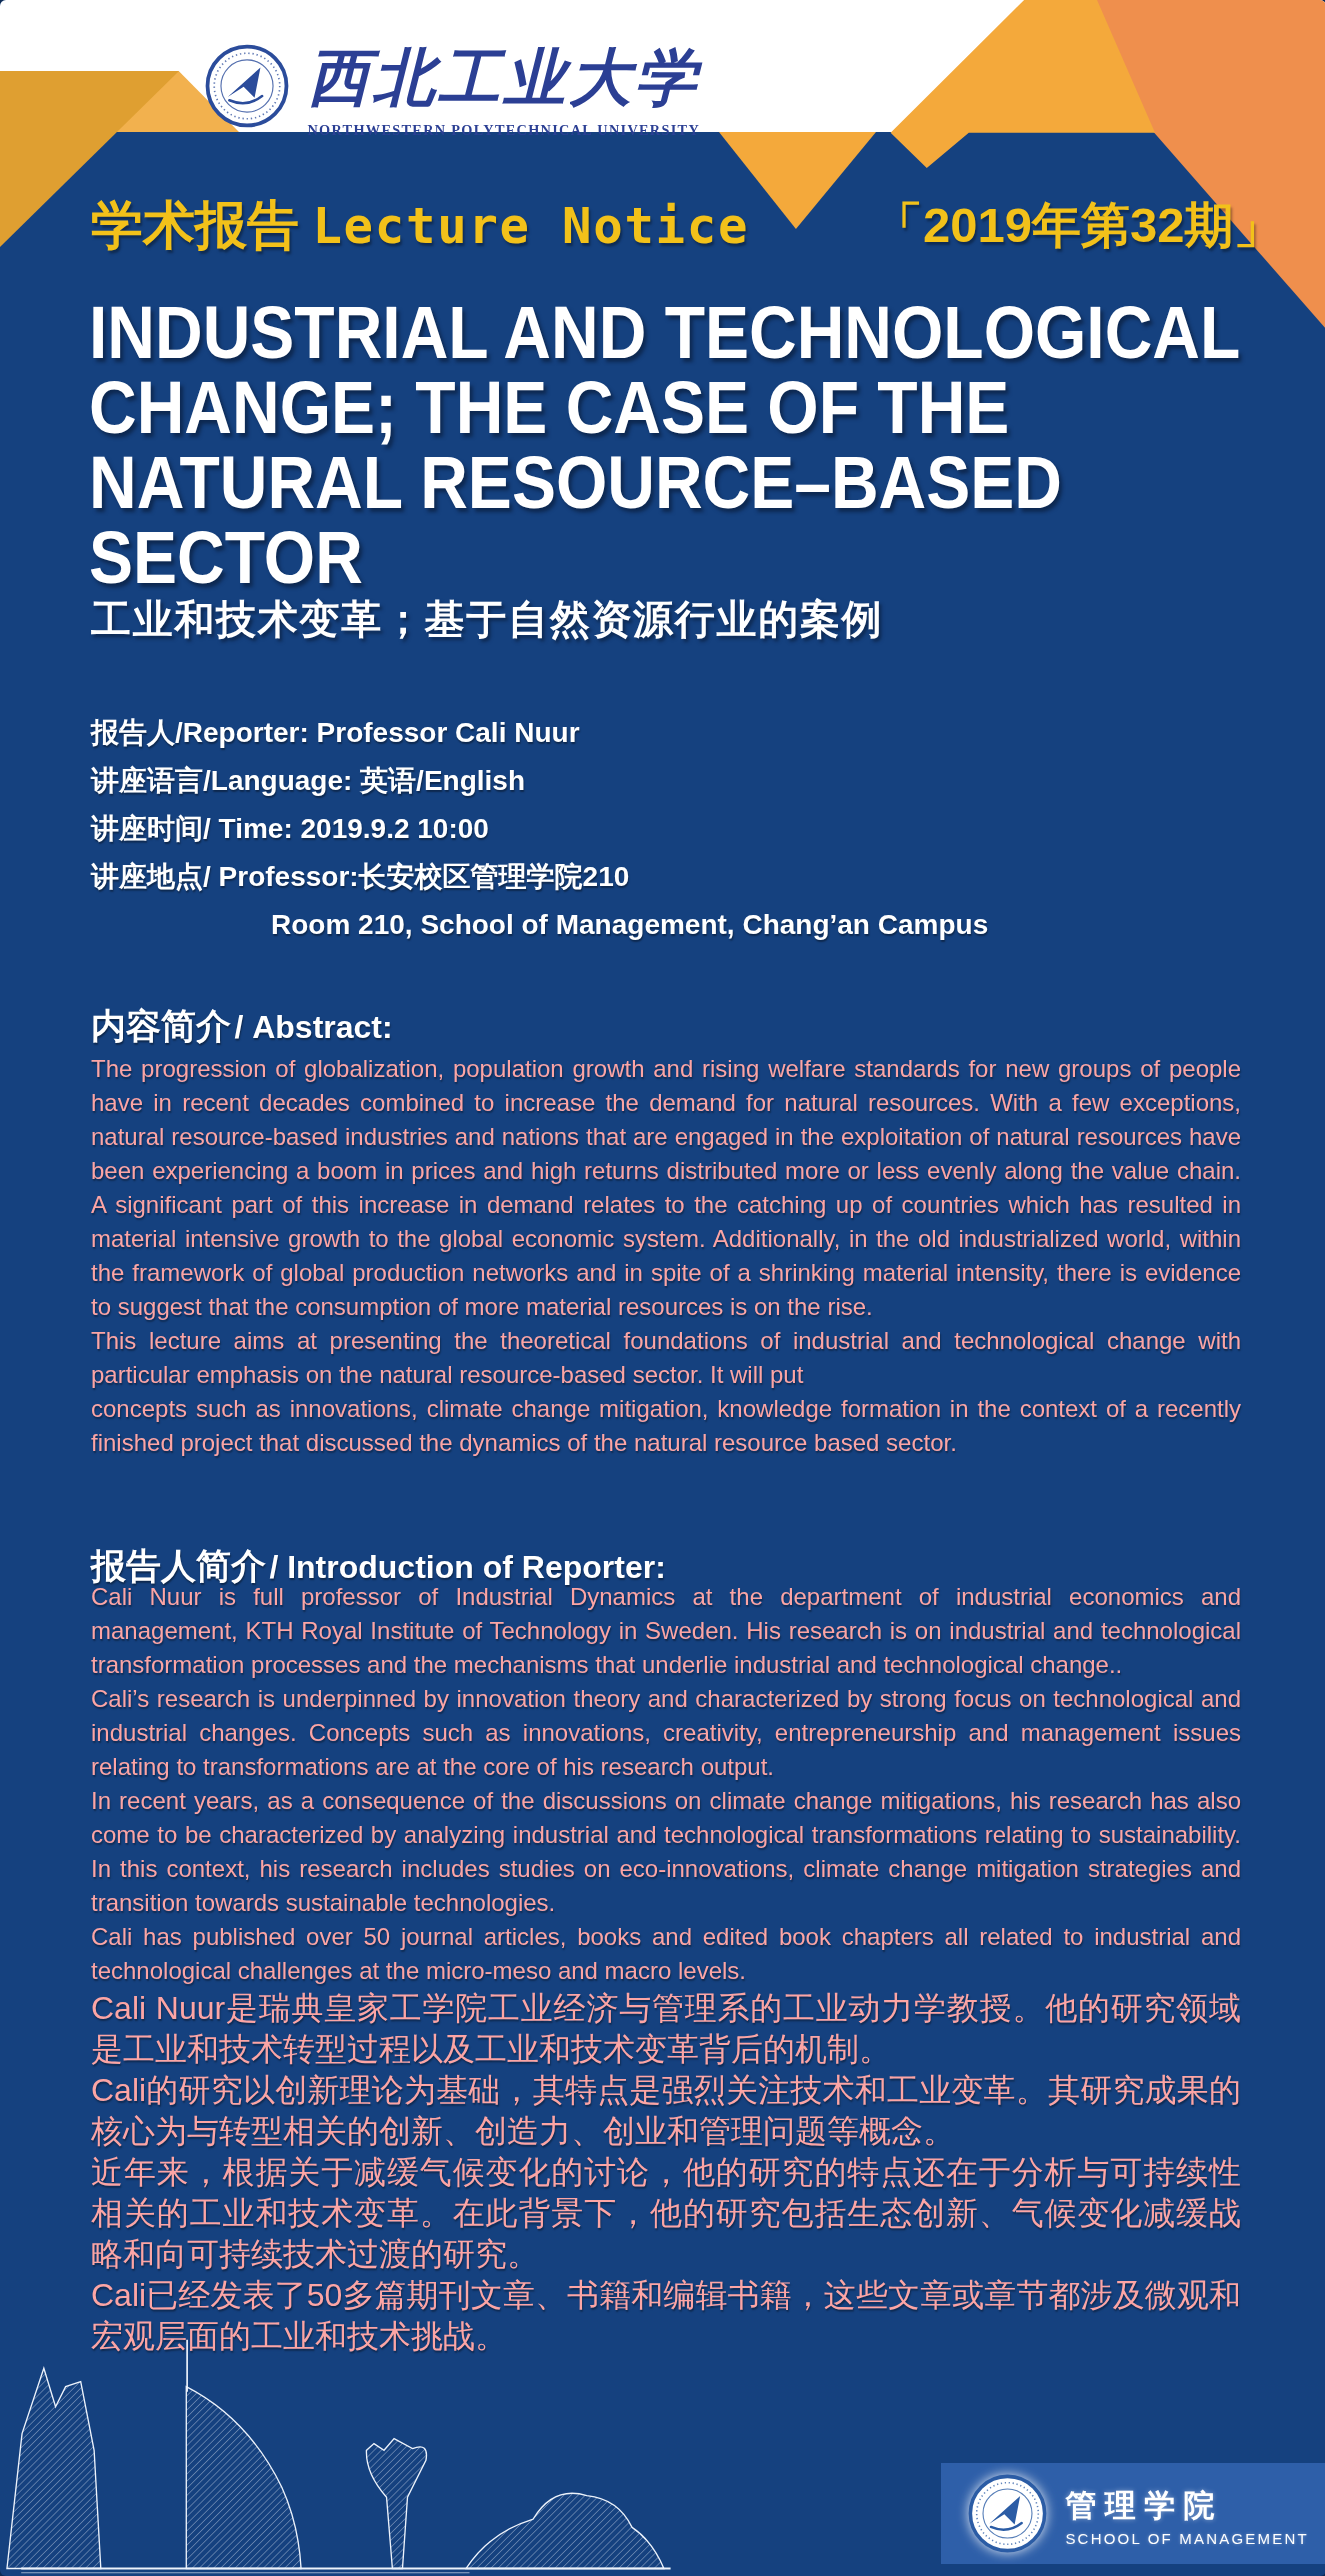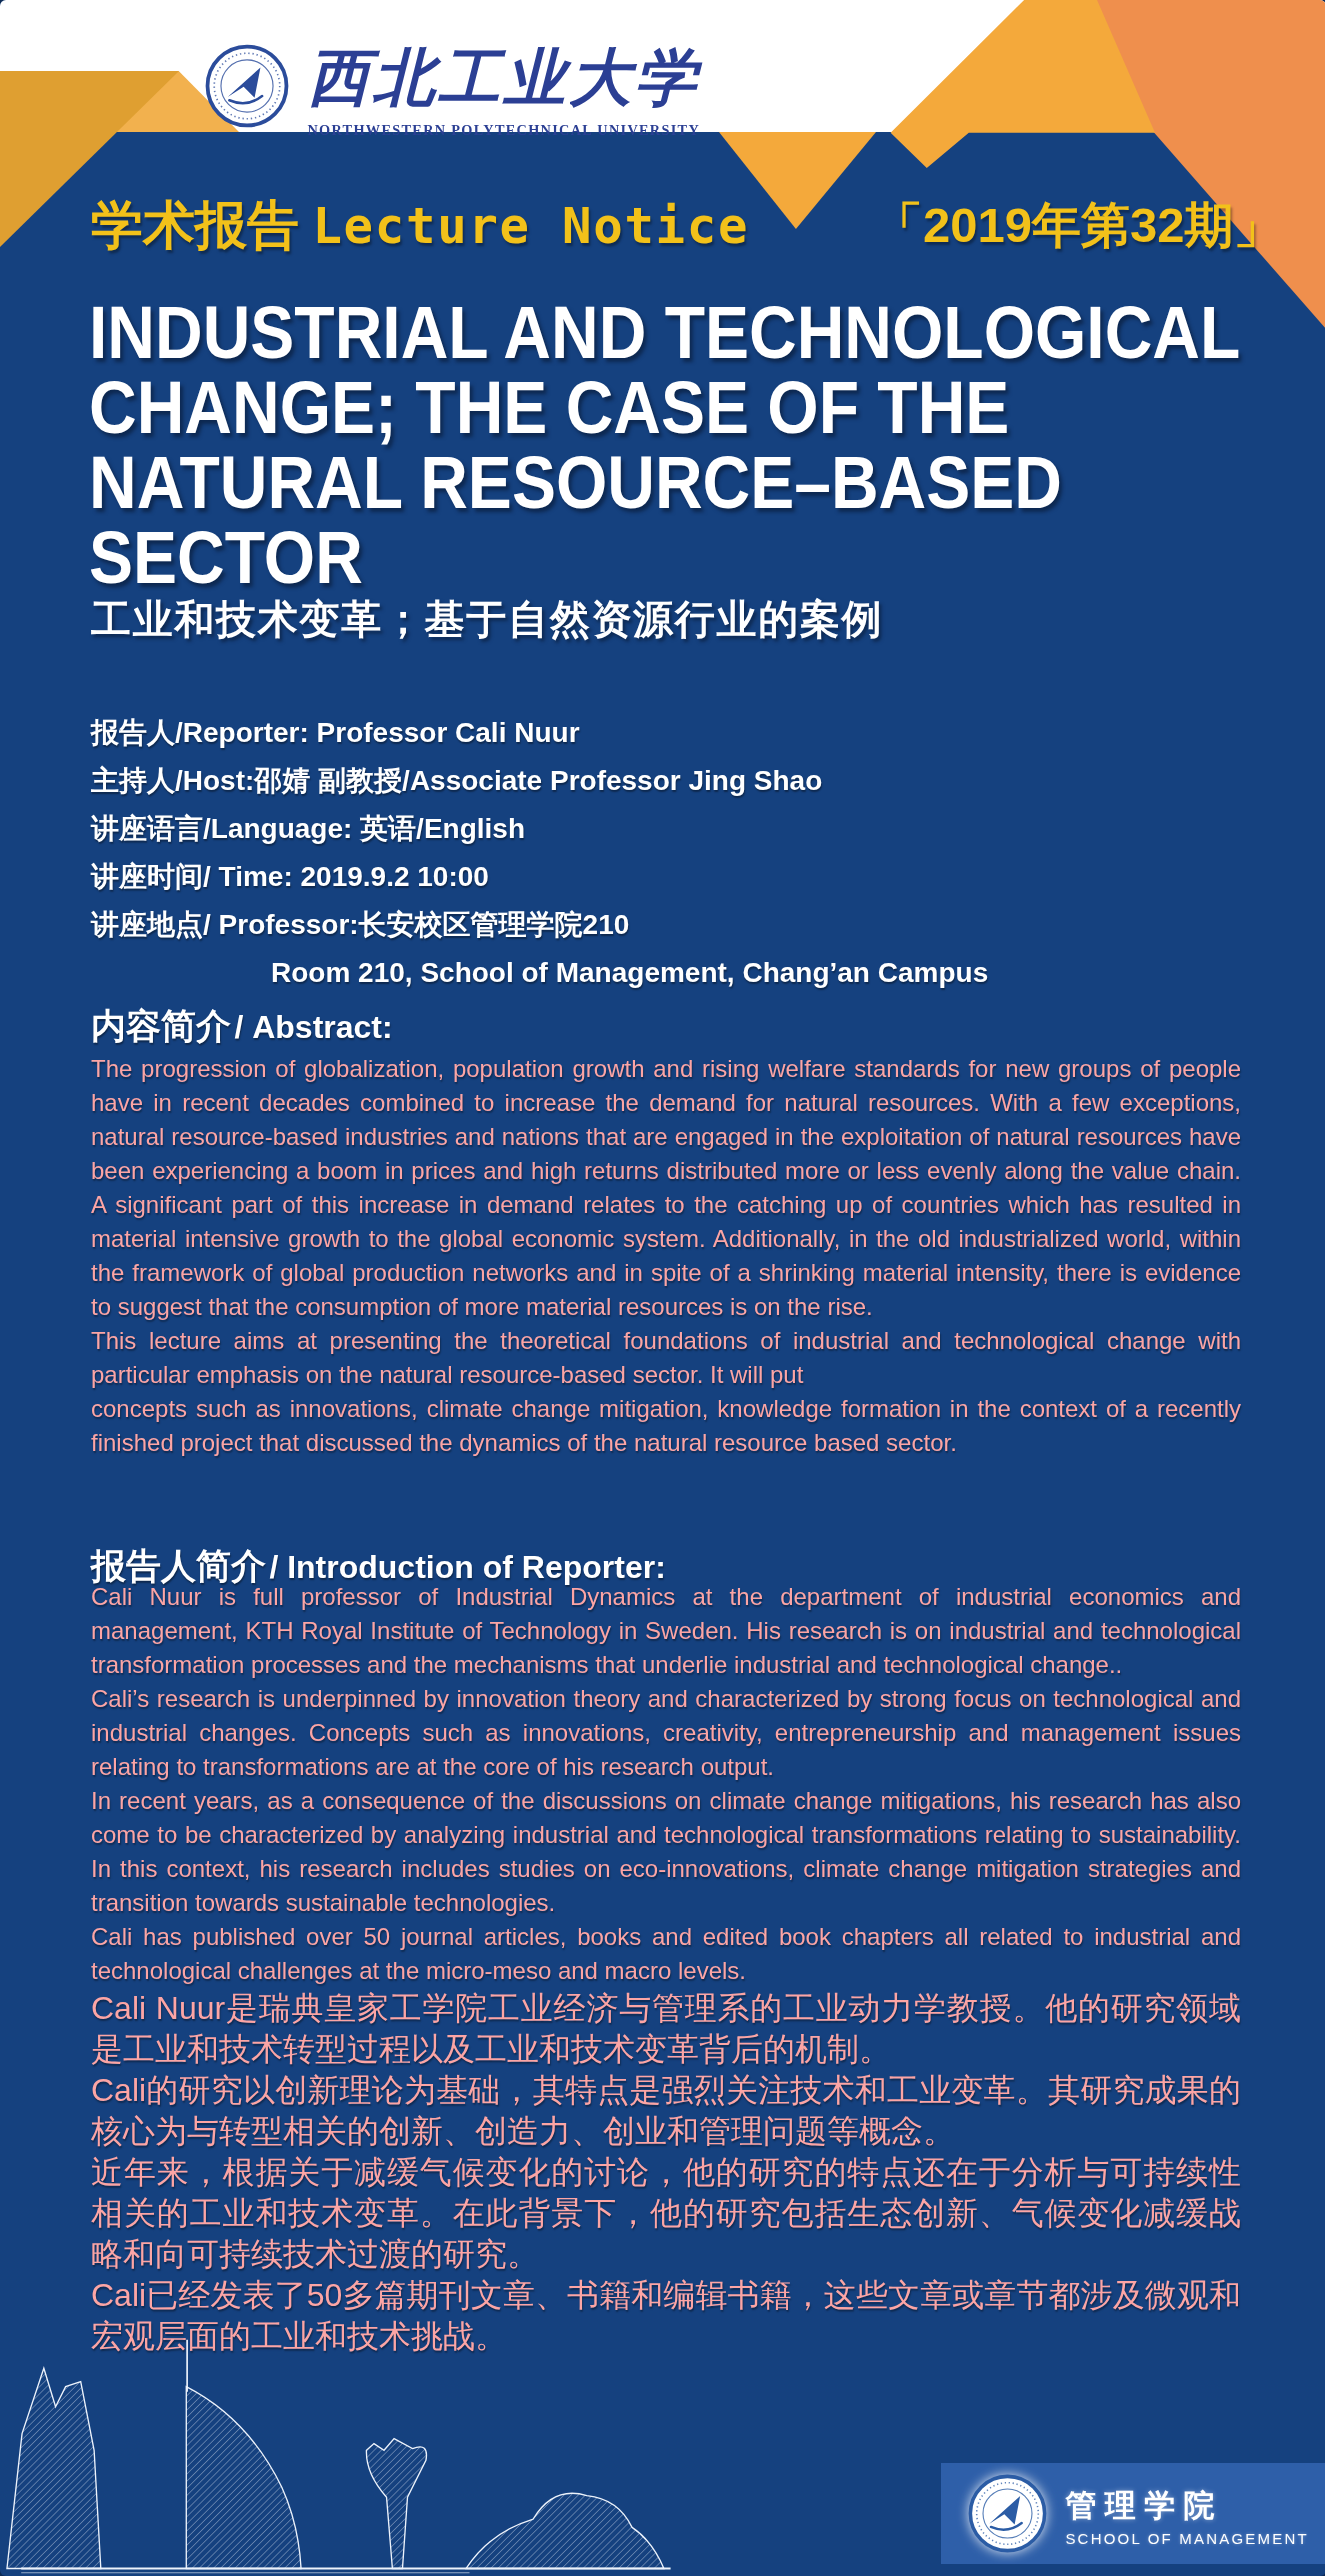--- a/index.html
+++ b/index.html
@@ -146,21 +146,20 @@
   <div class="title-block">
     <div>INDUSTRIAL AND TECHNOLOGICAL</div>
     <div>CHANGE; THE CASE OF THE</div>
     <div>NATURAL RESOURCE–BASED</div>
     <div>SECTOR</div>
   </div>
   <div class="subtitle-cn">工业和技术变革；基于自然资源行业的案例</div>
 
   <div class="details">
     <div>报告人/Reporter: Professor Cali Nuur</div>
-    <div>主持人/Host:邵婧 副教授/Associate Professor Jing Shao</div>
     <div>讲座语言/Language: 英语/English</div>
     <div>讲座时间/ Time: 2019.9.2 10:00</div>
     <div>讲座地点/ Professor:长安校区管理学院210</div>
     <div class="indent">Room 210, School of Management, Chang’an Campus</div>
   </div>
 
   <div class="sec-heading abstract-heading">
     <span class="cjk">内容简介</span><span class="en">/ Abstract:</span>
   </div>
   <div class="body-block abstract-body">

